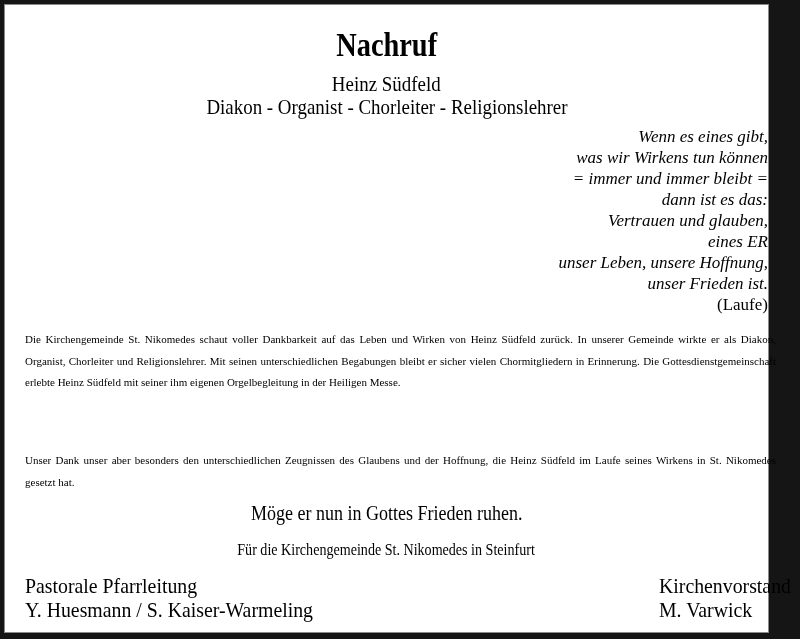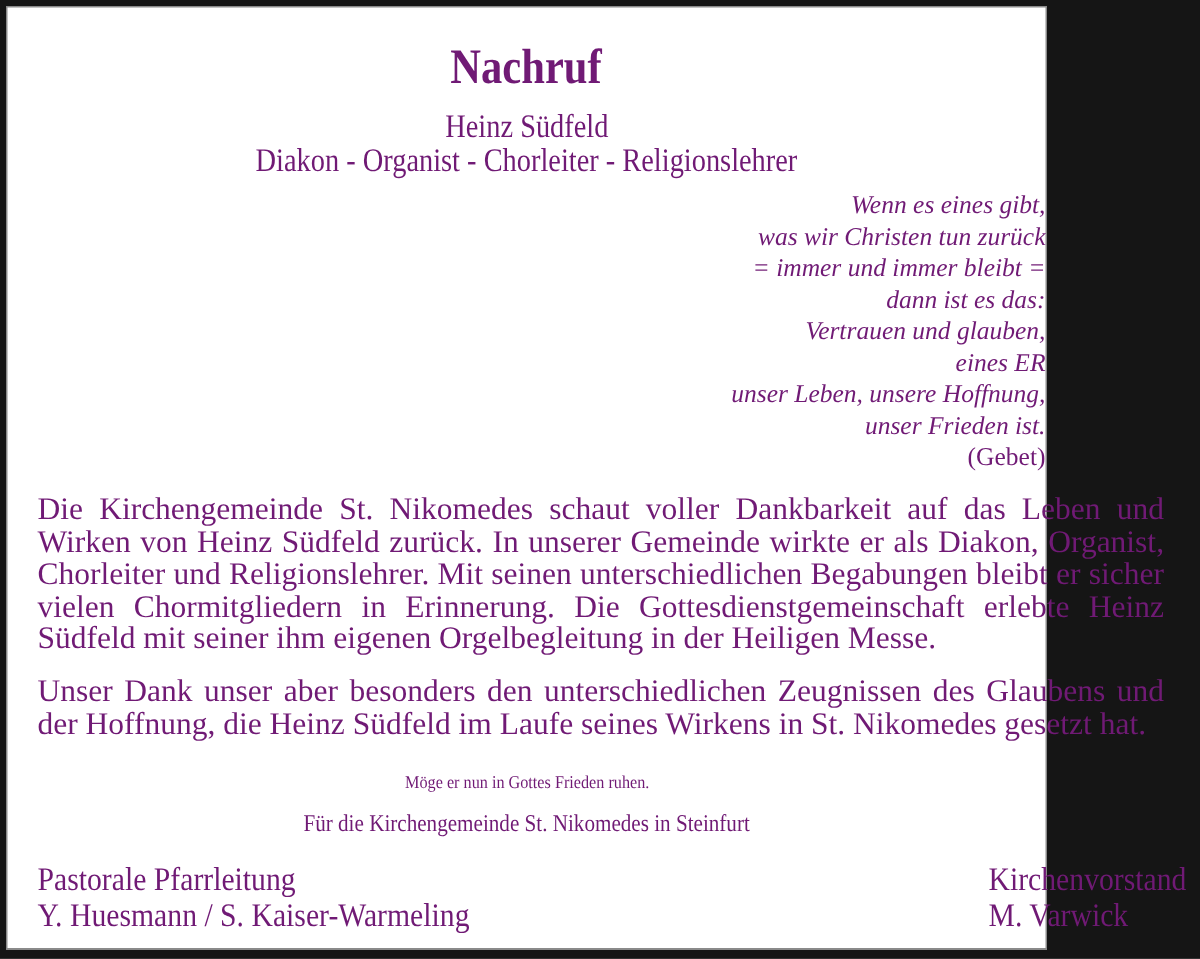--- a/index.html
+++ b/index.html
@@ -2,41 +2,41 @@
 <html><head>
 <meta charset="utf-8">
 <style>
   html, body { margin: 0; padding: 0; background: #1a1a1a; }
   body { width: 800px; height: 639px; overflow: hidden; }
   .frame {
     position: absolute; left: 0; top: 0; width: 800px; height: 639px;
     background: #151515; box-sizing: border-box;
   }
   .page {
-    position: absolute; left: 4px; top: 4px; width: 694px; height: 629px;
+    position: absolute; left: 4px; top: 4px; width: 765px; height: 629px;
     background: #ffffff; box-sizing: border-box;
     border: 1px solid #8a8a8a;
-    font-family: "Liberation Serif", serif; color: #701a75;
+    font-family: "Liberation Serif", serif; color: #000000;
   }
   .cond { display: inline-block; transform-origin: center top; white-space: nowrap; }
   .center-line { position: absolute; left: 0; width: 100%; text-align: center; }
   .title { top: 22px; font-size: 33px; font-weight: bold; }
   .title .cond { transform: scaleX(0.86); }
   .name { top: 66px; font-size: 22px; }
   .name .cond { transform: scaleX(0.86); }
   .roles { top: 89px; font-size: 22px; }
   .roles .cond { transform: scaleX(0.86); }
   .poem { position: absolute; top: 121px; left: 0; width: 100%; text-align: center; font-style: italic; font-size: 17px; line-height: 21px; }
   .poem div { white-space: nowrap; text-align: right; }
   .poem .src { font-style: normal; }
-  .body-text { position: absolute; left: 20px; width: 751px; font-size: 21px; line-height: 21.5px; text-align: justify; }
+  .body-text { position: absolute; left: 20px; width: 751px; font-size: 11px; line-height: 21.5px; text-align: justify; }
   .p1 { top: 324px; }
   .p2 { top: 445px; }
   .body-text p { margin: 0; }
-  .farewell { top: 497px; font-size: 12px; margin-top: 12px; }
+  .farewell { top: 497px; font-size: 20px; }
   .farewell .cond { transform: scaleX(0.9); }
   .forline { top: 536px; font-size: 16px; }
   .forline .cond { transform: scaleX(0.88); }
   .sig { position: absolute; top: 569px; font-size: 22px; line-height: 24px; white-space: nowrap; }
   .sig div { transform: scaleX(0.9); transform-origin: left top; }
   .sig1 { left: 20px; }
   .sig2 { left: 407px; }
   .sig3 { left: 630px; margin-left: 24px; }
 </style>
 </head>
@@ -52,28 +52,28 @@
     <div class="center-line name">
       <span class="cond">Heinz Südfeld</span>
     </div>
 
     <div class="center-line roles">
       <span class="cond">Diakon - Organist - Chorleiter - Religionslehrer</span>
     </div>
 
     <div class="poem">
       <div>Wenn es eines gibt,</div>
-      <div>was wir Christen tun zurück</div>
+      <div>was wir Wirkens tun können</div>
       <div>= immer und immer bleibt =</div>
       <div>dann ist es das:</div>
       <div>Vertrauen und glauben,</div>
       <div>eines ER</div>
       <div>unser Leben, unsere Hoffnung,</div>
       <div>unser Frieden ist.</div>
-      <div class="src">(Gebet)</div>
+      <div class="src">(Laufe)</div>
     </div>
 
     <div class="body-text p1">
       <p>Die Kirchengemeinde St. Nikomedes schaut voller Dankbarkeit auf das Leben und Wirken von Heinz Südfeld zurück. In unserer Gemeinde wirkte er als Diakon, Organist, Chorleiter und Religionslehrer. Mit seinen unterschiedlichen Begabungen bleibt er sicher vielen Chormitgliedern in Erinnerung. Die Gottesdienstgemeinschaft erlebte Heinz Südfeld mit seiner ihm eigenen Orgelbegleitung in der Heiligen Messe.</p>
     </div>
 
     <div class="body-text p2">
       <p>Unser Dank unser aber besonders den unterschiedlichen Zeugnissen des Glaubens und der Hoffnung, die Heinz Südfeld im Laufe seines Wirkens in St. Nikomedes gesetzt hat.</p>
     </div>
 

